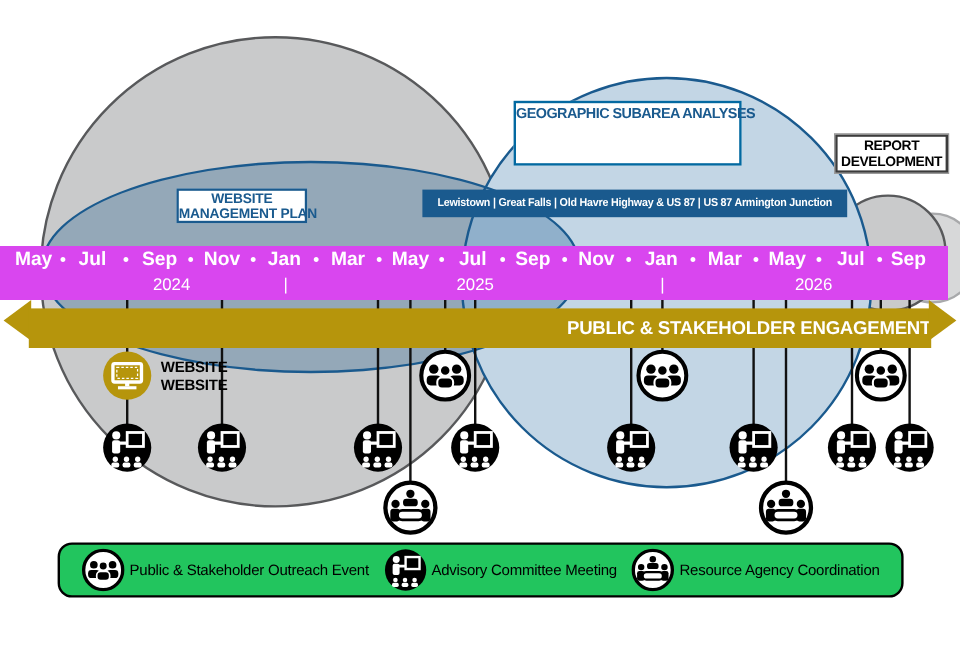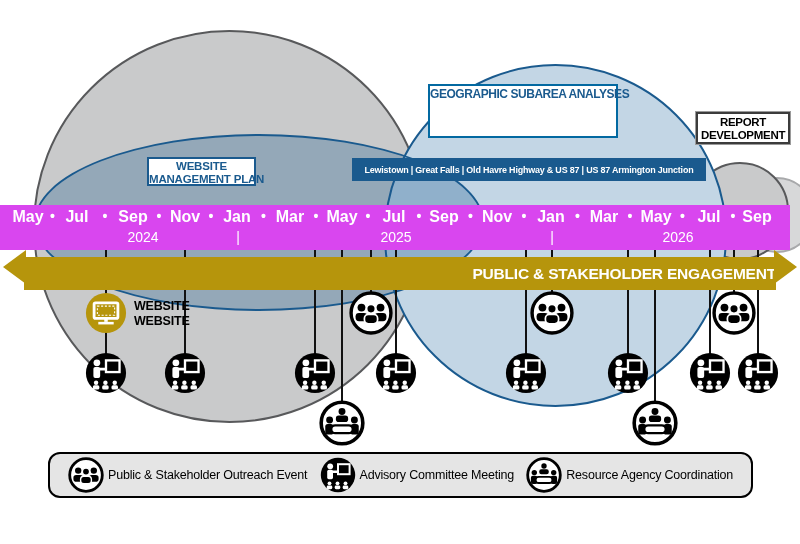--- a/index.html
+++ b/index.html
@@ -54,21 +54,21 @@
   .geo-box .box-items div{font-size:10px;letter-spacing:-0.35px;line-height:11.5px;white-space:nowrap;color:#111;}
   .report-box{left:696px;top:112px;width:94px;height:32px;border:2px solid #3C3C3C;outline:1px solid #9a9a9a;padding-top:2px;}
   .report-box .t{font-size:11.5px;line-height:13px;color:#000;letter-spacing:-0.3px;}
 
   
   .evicon{position:absolute;}
   .website-label{position:absolute;left:134px;top:299px;font-weight:bold;font-size:12.5px;line-height:14.5px;color:#000;letter-spacing:-0.2px;}
 
   
   .legend{position:absolute;left:48px;top:452px;width:705px;height:46px;border:2px solid #000;border-radius:12px;
-    background:#e5e5e5;display:flex;align-items:center;justify-content:space-between;padding:0 18px;}
+    background:#22c55e;display:flex;align-items:center;justify-content:space-between;padding:0 18px;}
   .legend-item{display:flex;align-items:center;gap:4px;}
   .legend-item span{font-size:12.5px;color:#000;letter-spacing:-0.2px;white-space:nowrap;}
 </style>
 </head>
 <body>
 
 <div class="stage">
 
   <div class="circle bump"></div>
   <div class="circle report-circle"></div>

